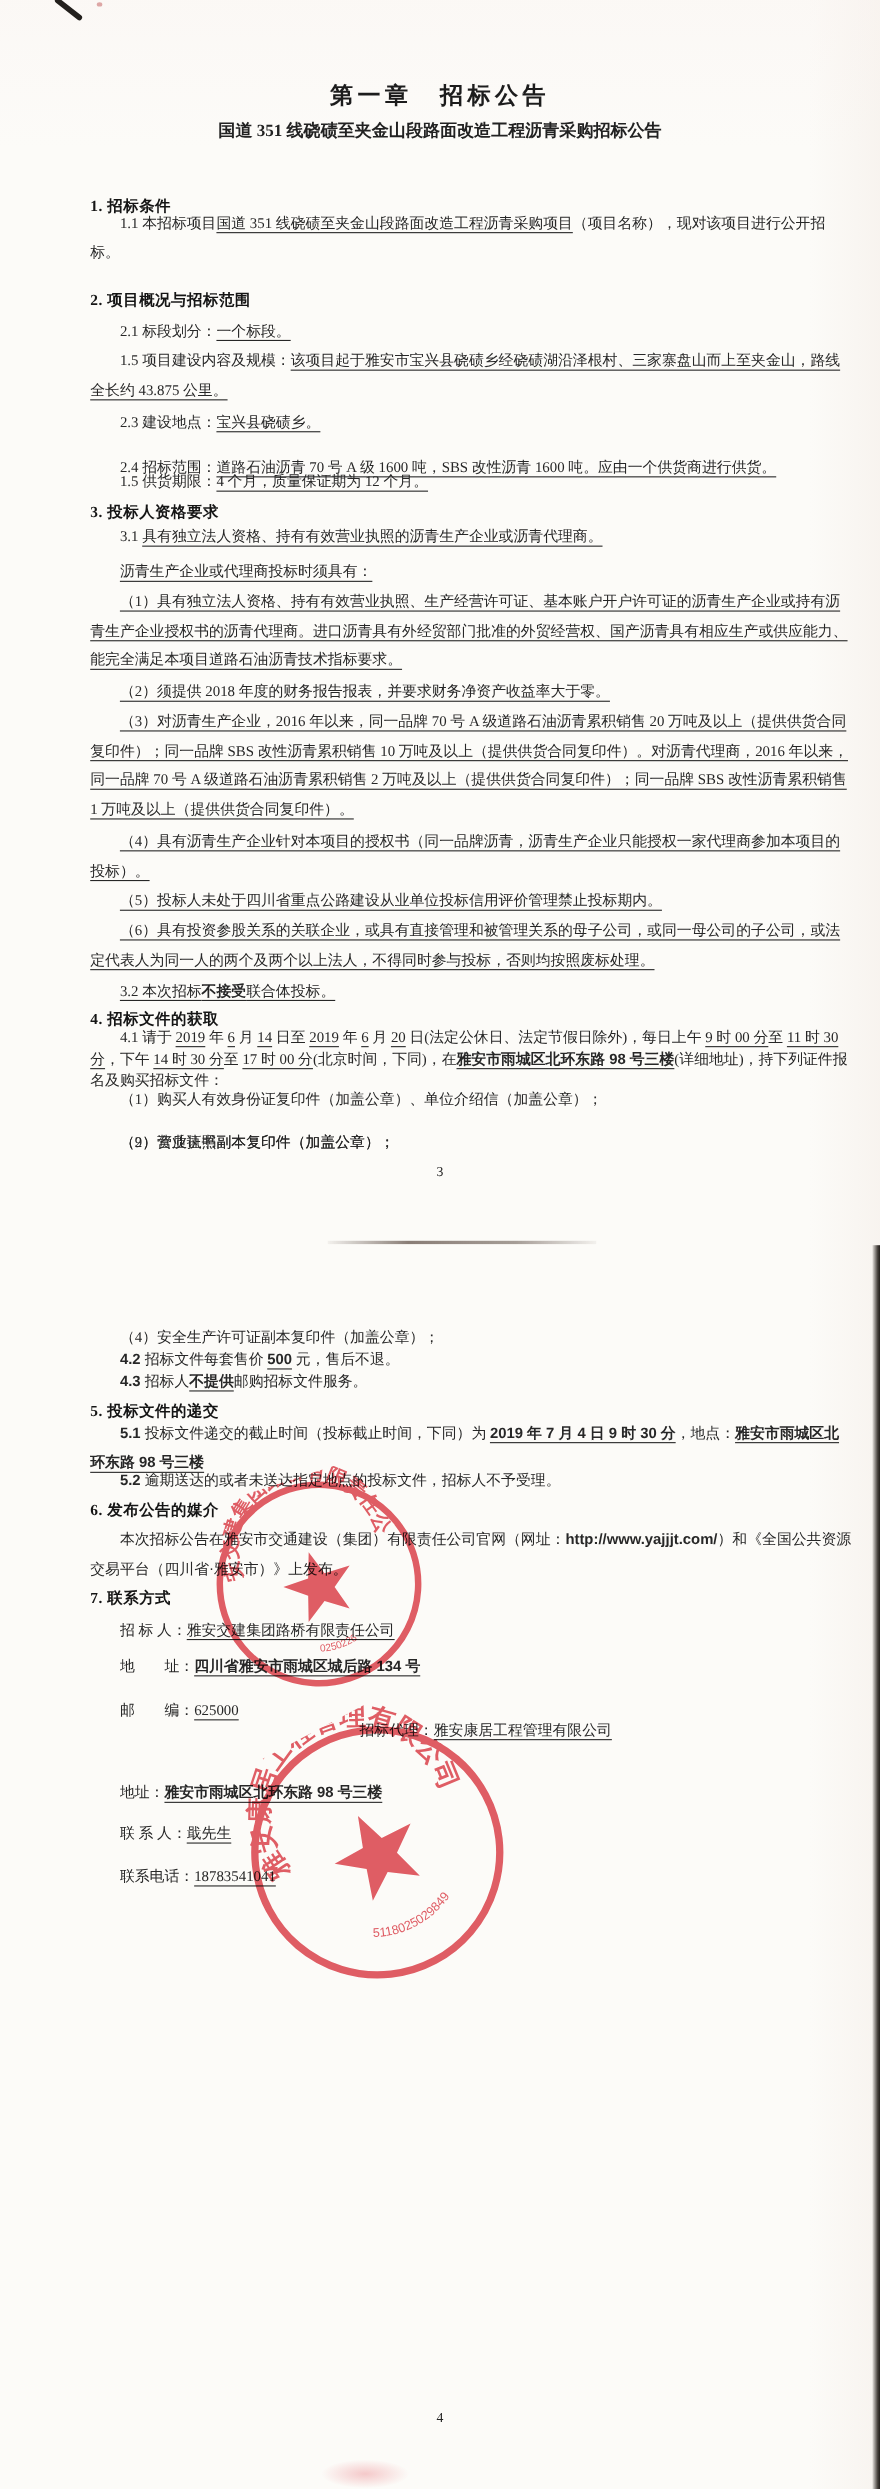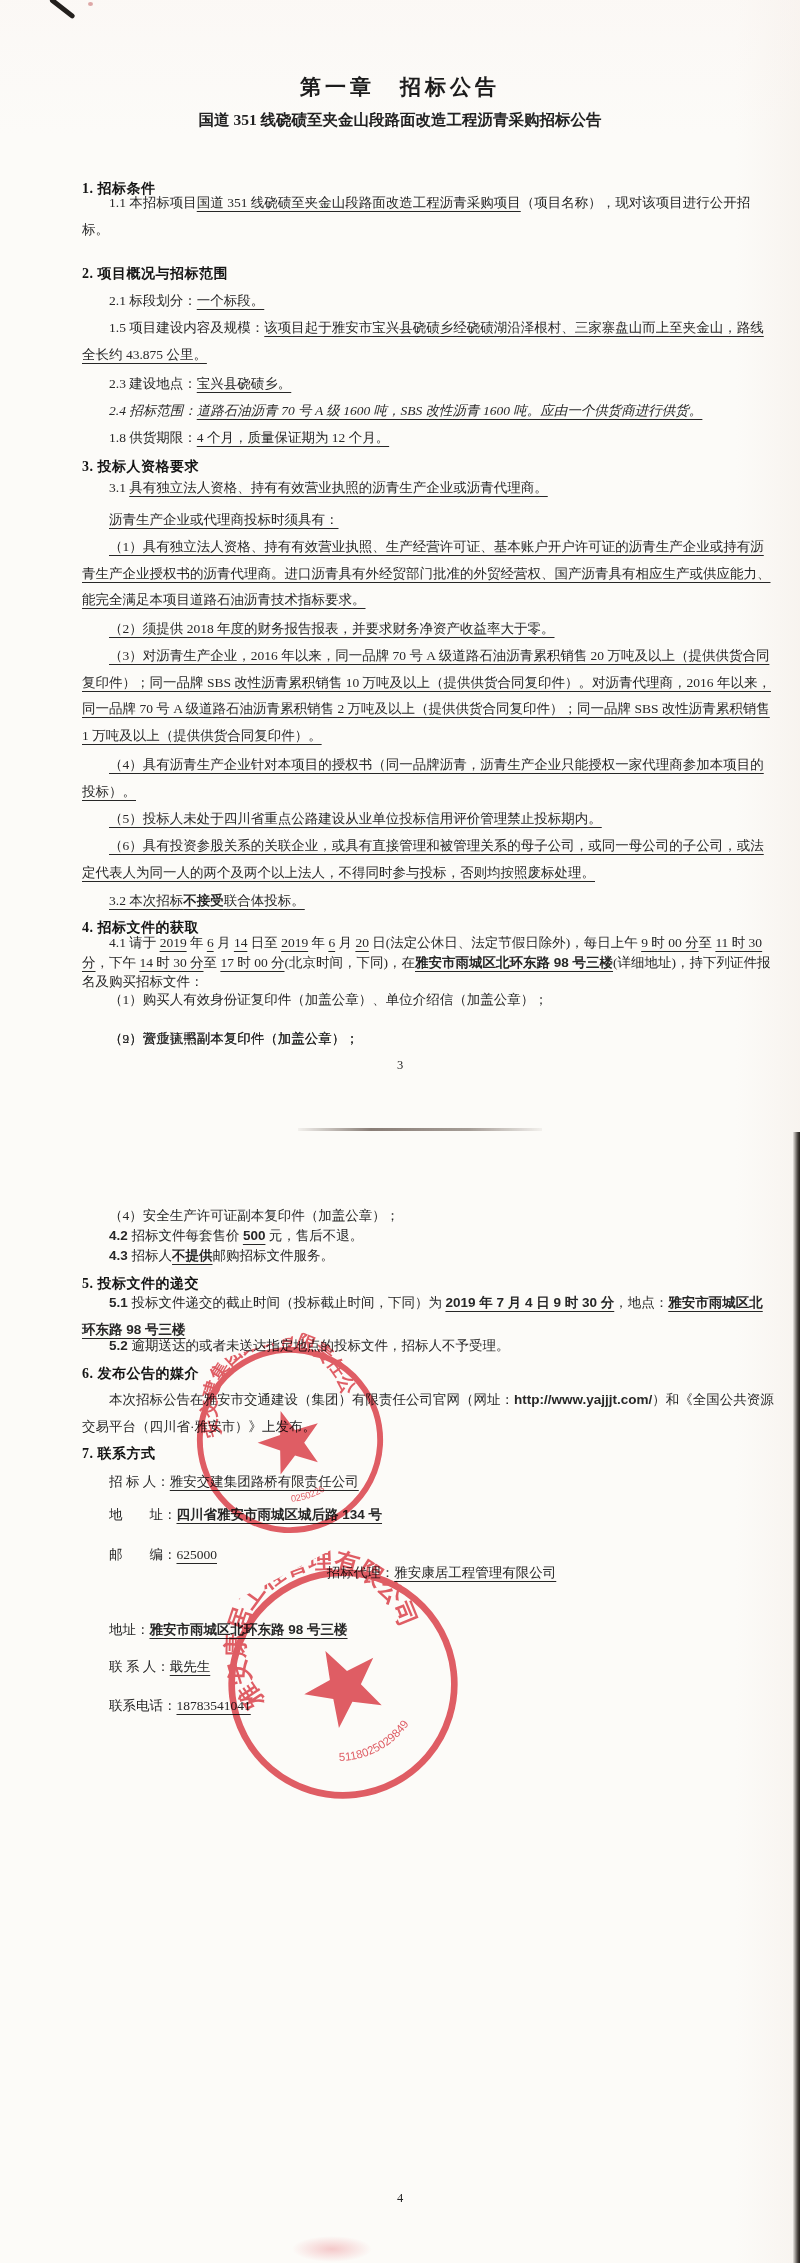--- a/index.html
+++ b/index.html
@@ -59,22 +59,22 @@
 
   <div id="doc">
       <p class="blk title" style="top: 74px;"><span>第一章　招标公告</span></p>
       <p class="blk subtitle" style="top: 107px;"><span>国道 351 线硗碛至夹金山段路面改造工程沥青采购招标公告</span></p>
       <p class="blk h1" style="top: 176px;"><span>1. 招标条件</span></p>
       <p class="blk body ind" style="top: 190px;"><span>1.1 本招标项目</span><span class="u">国道 351 线硗碛至夹金山段路面改造工程沥青采购项目</span><span>（项目名称），现对该项目进行公开招标。</span></p>
       <p class="blk h1" style="top: 261px;"><span>2. 项目概况与招标范围</span></p>
       <p class="blk body ind" style="top: 288px;"><span>2.1 标段划分：</span><span class="u">一个标段。</span></p>
       <p class="blk body ind" style="top: 315px;"><span>1.5 项目建设内容及规模：</span><span class="u">该项目起于雅安市宝兴县硗碛乡经硗碛湖沿泽根村、三家寨盘山而上至夹金山，路线全长约 43.875 公里。</span></p>
       <p class="blk body ind" style="top: 371px;"><span>2.3 建设地点：</span><span class="u">宝兴县硗碛乡。</span></p>
-      <p class="blk body ind" style="top: 398px; font-style: italic;"><span>2.4 招标范围：</span><span class="u">道路石油沥青 70 号 A 级 1600 吨，SBS 改性沥青 1600 吨。应由一个供货商进行供货。</span></p>
-      <p class="blk body ind" style="top: 425px;"><span>1.8 供货期限：</span><span class="u">4 个月，质量保证期为 12 个月。</span></p>
+      <p class="blk body ind" style="top: 412px;"><span>2.4 招标范围：</span><span class="u">道路石油沥青 70 号 A 级 1600 吨，SBS 改性沥青 1600 吨。应由一个供货商进行供货。</span></p>
+      <p class="blk body ind" style="top: 425px;"><span>1.5 供货期限：</span><span class="u">4 个月，质量保证期为 12 个月。</span></p>
       <p class="blk h1" style="top: 454px;"><span>3. 投标人资格要求</span></p>
       <p class="blk body ind" style="top: 475px;"><span>3.1 </span><span class="u">具有独立法人资格、持有有效营业执照的沥青生产企业或沥青代理商。</span></p>
       <p class="blk body ind" style="top: 507px;"><span class="u">沥青生产企业或代理商投标时须具有：</span></p>
       <p class="blk body ind" style="top: 534px;"><span class="u">（1）具有独立法人资格、持有有效营业执照、生产经营许可证、基本账户开户许可证的沥青生产企业或持有沥青生产企业授权书的沥青代理商。进口沥青具有外经贸部门批准的外贸经营权、国产沥青具有相应生产或供应能力、能完全满足本项目道路石油沥青技术指标要求。</span></p>
       <p class="blk body ind" style="top: 616px;"><span class="u">（2）须提供 2018 年度的财务报告报表，并要求财务净资产收益率大于零。</span></p>
       <p class="blk body ind" style="top: 643px;"><span class="u">（3）对沥青生产企业，2016 年以来，同一品牌 70 号 A 级道路石油沥青累积销售 20 万吨及以上（提供供货合同复印件）；同一品牌 SBS 改性沥青累积销售 10 万吨及以上（提供供货合同复印件）。对沥青代理商，2016 年以来，同一品牌 70 号 A 级道路石油沥青累积销售 2 万吨及以上（提供供货合同复印件）；同一品牌 SBS 改性沥青累积销售 1 万吨及以上（提供供货合同复印件）。</span></p>
       <p class="blk body ind" style="top: 752px;"><span class="u">（4）具有沥青生产企业针对本项目的授权书（同一品牌沥青，沥青生产企业只能授权一家代理商参加本项目的投标）。</span></p>
       <p class="blk body ind" style="top: 806px;"><span class="u">（5）投标人未处于四川省重点公路建设从业单位投标信用评价管理禁止投标期内。</span></p>
       <p class="blk body ind" style="top: 833px;"><span class="u">（6）具有投资参股关系的关联企业，或具有直接管理和被管理关系的母子公司，或同一母公司的子公司，或法定代表人为同一人的两个及两个以上法人，不得同时参与投标，否则均按照废标处理。</span></p>
       <p class="blk body ind" style="top: 888px;"><span class="u">3.2 本次招标</span><span class="bu">不接受</span><span class="u">联合体投标。</span></p>

